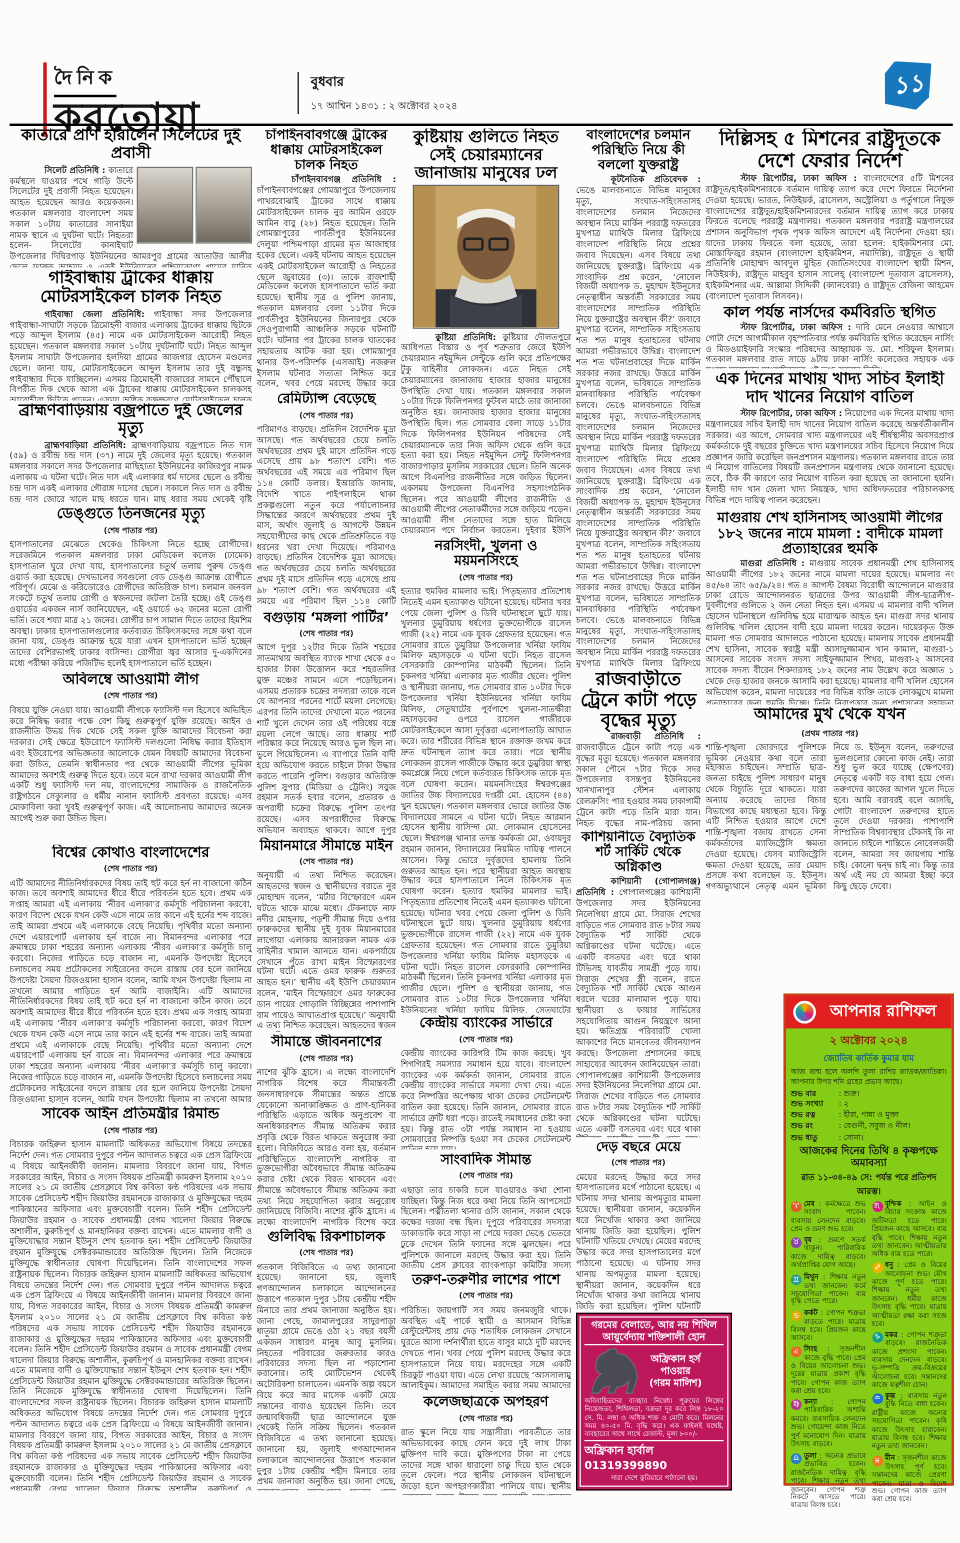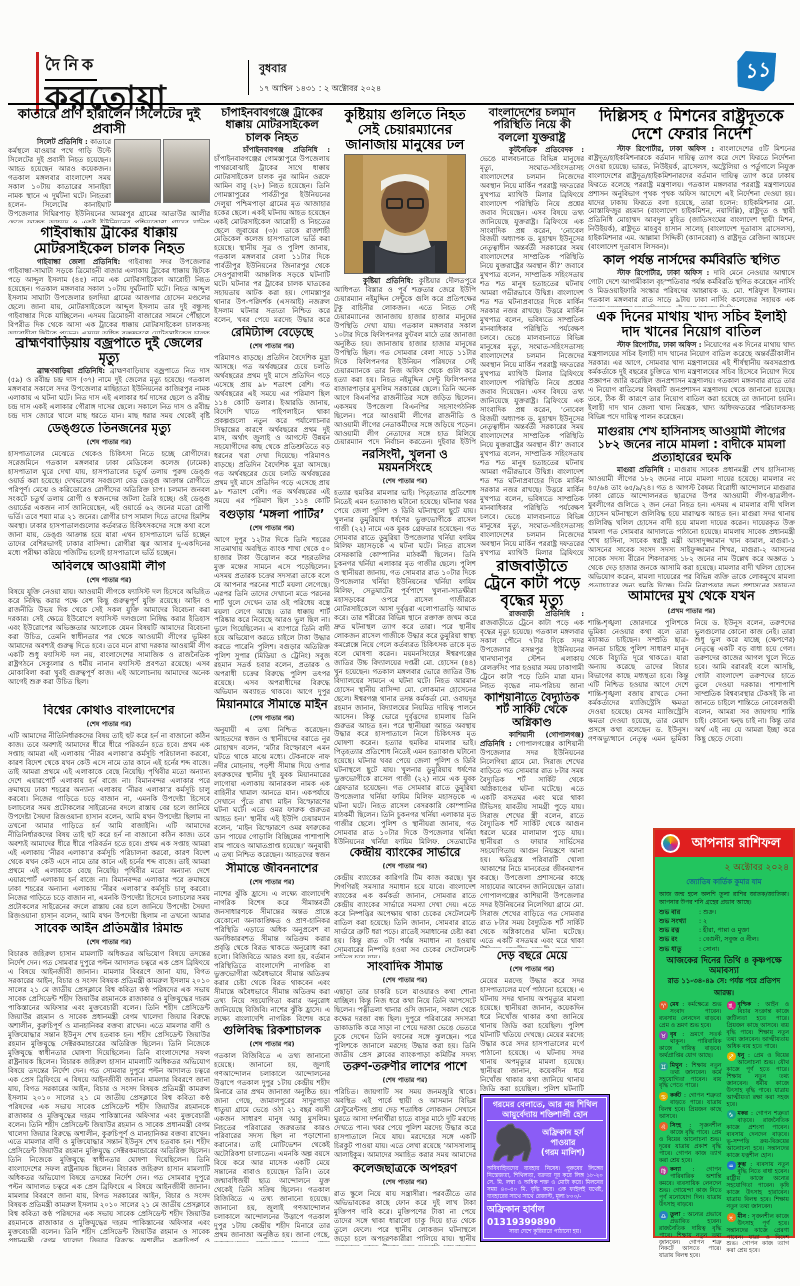--- a/index.html
+++ b/index.html
@@ -25,35 +25,35 @@
   .h13{font-size:13px;} .h125{font-size:12.5px;} .h12{font-size:12px;} .h115{font-size:11.5px;} .h11{font-size:11px;}
   .note{margin:0 0 2px 0;text-align:center;font-size:6.5px;font-weight:700;}
   .body{margin:0;font-size:7px;line-height:1.28;text-align:justify;}
   .by{font-weight:700;margin-left:29px;}
   .twocol{column-count:2;column-gap:6px;}
   
   .dualph{float:right;width:96px;height:64px;margin:1px 0 2px 3px;display:flex;gap:2px;}
   .dualph .p{flex:1;border:1px solid #777;background:linear-gradient(180deg,#d9d5cd 0%,#a39c90 55%,#6f6a61 100%);}
   .bigph{display:block;margin:2px auto 3px auto;border:1px solid #666;}
   
-  .horsead{position:absolute;background:#8b5cf6;color:#fff;border:1px solid #000;padding:2px;box-sizing:border-box;}
+  .horsead{position:absolute;background:#be185d;color:#fff;border:1px solid #000;padding:2px;box-sizing:border-box;}
   .horsead .inner{border:1px solid #fff;padding:2px 3px;height:100%;box-sizing:border-box;display:flex;flex-direction:column;}
   .horsead .hh{font-size:8px;font-weight:800;text-align:center;line-height:1.2;border-bottom:1px solid #fff;padding-bottom:1px;}
   .horsead .mid{display:flex;align-items:center;gap:2px;margin:2px 0;}
   .horsead .prod{font-size:8px;font-weight:800;text-align:center;line-height:1.25;}
   .horsead .bd{font-size:5.6px;line-height:1.25;text-align:justify;}
   .horsead .ph1{font-size:9px;font-weight:800;text-align:left;border-top:1px solid #fff;margin-top:auto;padding-top:1px;}
   .horsead .ph2{font-size:5.6px;text-align:center;}
   
-  .rash{position:absolute;background:#22c55e;border:2px solid #cf3b22;box-sizing:border-box;padding:3px 4px;}
+  .rash{position:absolute;background:#84cc16;border:2px solid #cf3b22;box-sizing:border-box;padding:3px 4px;}
   .rash .hdr{background:#e01f1f;color:#fff;margin:-3px -4px 3px -4px;padding:3px 6px;display:flex;align-items:center;gap:5px;}
   .rash .hdr .wheel{width:15px;height:15px;border-radius:50%;border:2px solid #fff;
        background:conic-gradient(#f4b400,#e8632a,#d81b7f,#7b5ea7,#2a7fc1,#2a9d8f,#f4b400);}
   .rash .hdr .t{font-size:13px;font-weight:800;flex:1;text-align:center;}
-  .rash .date{font-size:9px;font-weight:400;color:#8e1d0f;text-align:right;margin:1px 0;}
+  .rash .date{font-size:9px;font-weight:700;color:#8e1d0f;text-align:center;margin:1px 0;}
   .rash .astro{font-size:7px;font-weight:700;color:#155e8a;text-align:center;margin-bottom:2px;}
   .rash .intro{font-size:6px;line-height:1.25;text-align:justify;margin-bottom:2px;}
   .facts{margin-bottom:2px;}
   .facts .fr{display:flex;font-size:6.3px;line-height:1.45;}
   .facts .fl{width:40px;font-weight:700;flex-shrink:0;}
   .rash .tithi1{font-size:8.5px;font-weight:800;text-align:center;line-height:1.2;margin:2px 0 0 0;}
   .rash .tithi2{font-size:7px;font-weight:700;text-align:center;margin-bottom:2px;}
   .signs{column-count:2;column-gap:5px;}
   .sign{break-inside:avoid;margin-bottom:2.5px;font-size:5.8px;line-height:1.2;text-align:justify;}
   .sign .ic{float:left;width:9px;height:9px;border-radius:50%;color:#fff;font-size:6px;line-height:9px;

